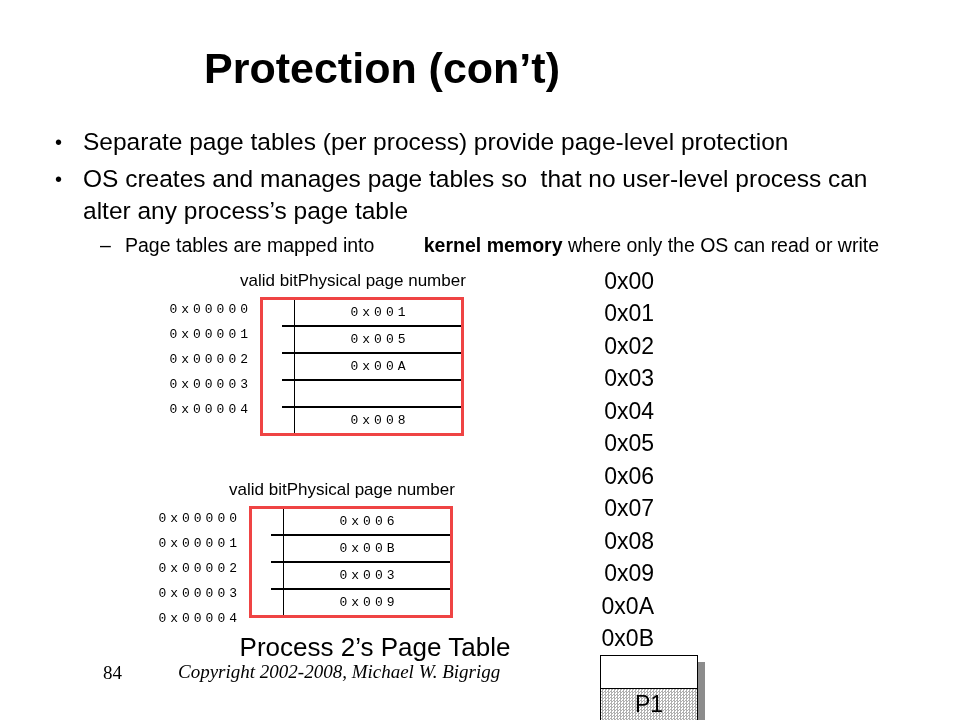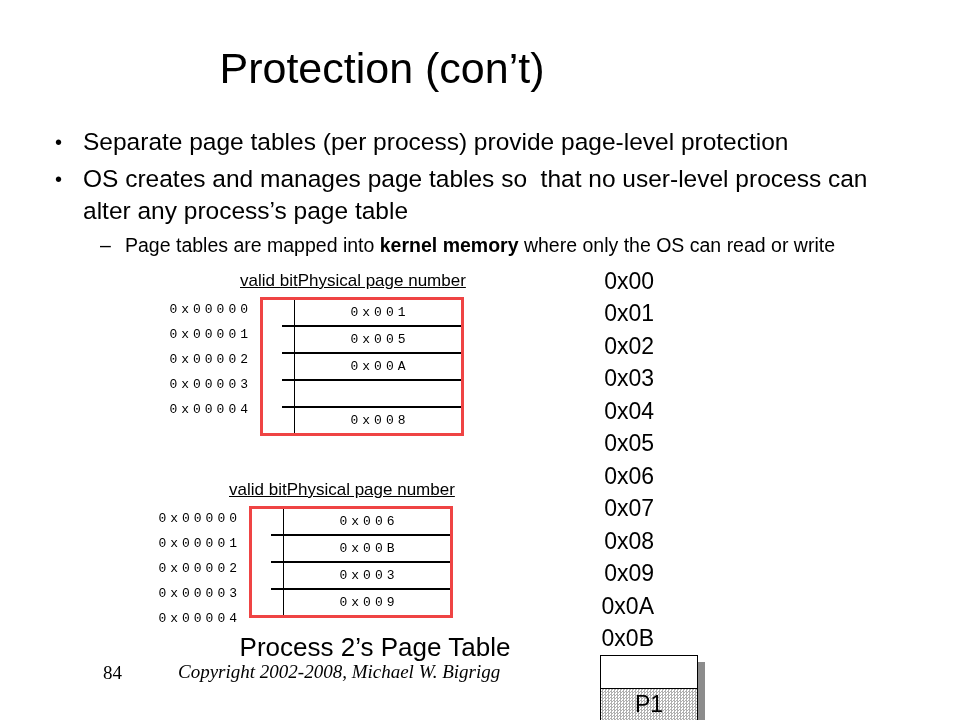--- a/index.html
+++ b/index.html
@@ -9,46 +9,46 @@
     position:relative;
     overflow:hidden;
     font-family:"Liberation Sans", sans-serif;
     color:#000;
   }
 
   
   .slide-title {
     position:absolute; top:44px; left:0; width:764px;
     text-align:center;
-    font-size:43px; font-weight:normal;
+    font-size:43px; font-weight:bold;
     letter-spacing:0px;
   }
 
   
   .bullet-list { position:absolute; left:55px; top:126px; width:858px; }
   .bullet-item { display:flex; margin-bottom:5px; }
   .bullet-marker {
     width:28px; flex:0 0 28px;
     font-size:20px; line-height:32px;
   }
   .bullet-text {
     font-size:24.5px; line-height:32px;
     white-space:pre-wrap;
   }
   .sub-bullet { display:flex; margin-left:45px; margin-top:12px; }
   .sub-bullet-marker { width:25px; flex:0 0 25px; font-size:19.5px; line-height:24px; }
   .sub-bullet-text { font-size:19.5px; line-height:24px; }
-  .sub-bullet-text b { font-weight:bold; }
+  .sub-bullet-text b { font-weight:bold;margin-left:44px; }
 
   
   .page-table { position:absolute; width:430px; }
   #page-table-1 { left:176px; top:271px; }
   #page-table-2 { left:165px; top:480px; }
 
-  .pt-header { margin-left:64px; font-size:17px; height:22px; white-space:nowrap;text-decoration:underline; }
+  .pt-header { margin-left:64px; font-size:17px; height:22px; white-space:nowrap; }
 
   .pt-body { display:flex; margin-top:4px; }
   .pt-labels { width:84px; flex:0 0 84px; }
   .pt-index {
     height:25px; display:flex; align-items:center; justify-content:flex-end;
     padding-right:8px; box-sizing:border-box;
     font-family:"Liberation Mono","DejaVu Sans Mono",monospace;
     font-size:13px; letter-spacing:4px;
   }
   .pt-table { border:3px solid #ef4444; align-self:flex-start;padding-left:19px; }

